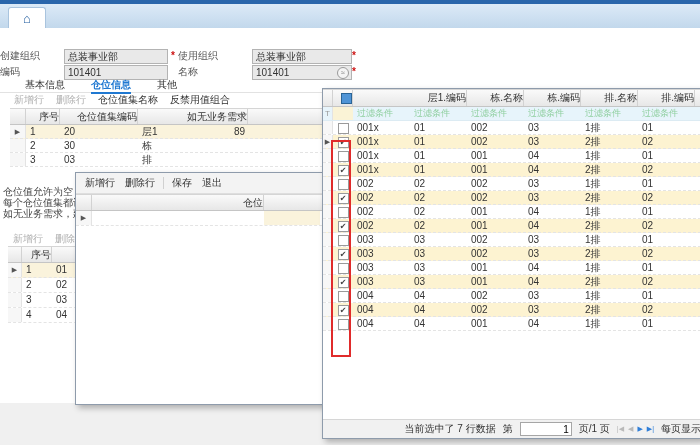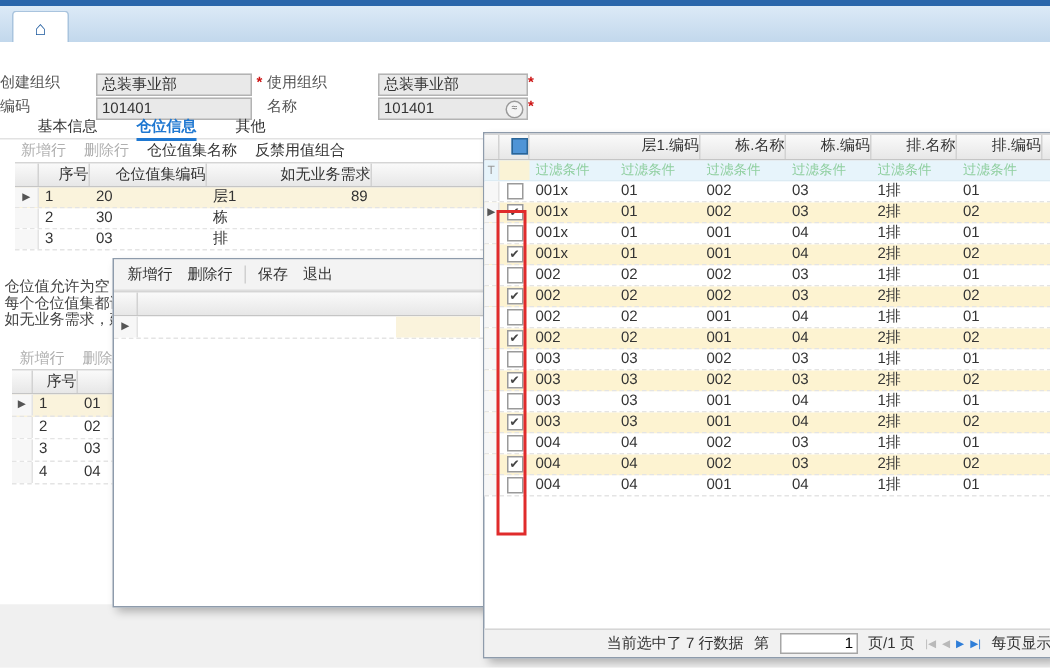--- a/index.html
+++ b/index.html
@@ -241,20 +241,21 @@
 <div class="dlg" id="dlg1" style="left:75px;top:172px;width:256px;height:231px;z-index:10">
   <div class="dlg-bar" style="height:20px" id="dlg1bar">
       <div class="gb-item">新增行</div>
       <div class="gb-item">删除行</div>
       <div class="tb-sep"></div>
       <div class="gb-item">保存</div>
       <div class="gb-item">退出</div>
     </div>
   <div class="g-line g-hd" style="height:15px">
     <div class="g-cell g-rowhdr" style="width:16px"></div>
+    <div class="g-cell" style="width:172px">仓位</div>
     <div class="g-cell" style="flex:1;border-right:none"></div>
   </div>
   <div class="g-line g-row" style="height:14px">
     <div class="g-cell g-rowhdr" style="width:16px;line-height:14px"><span class="marker">▶</span></div>
     <div class="g-cell" style="width:172px"></div>
     <div class="g-cell" style="width:56px;background:#faf3dc"></div>
     <div class="g-cell" style="flex:1"></div>
   </div>
 </div>
 

